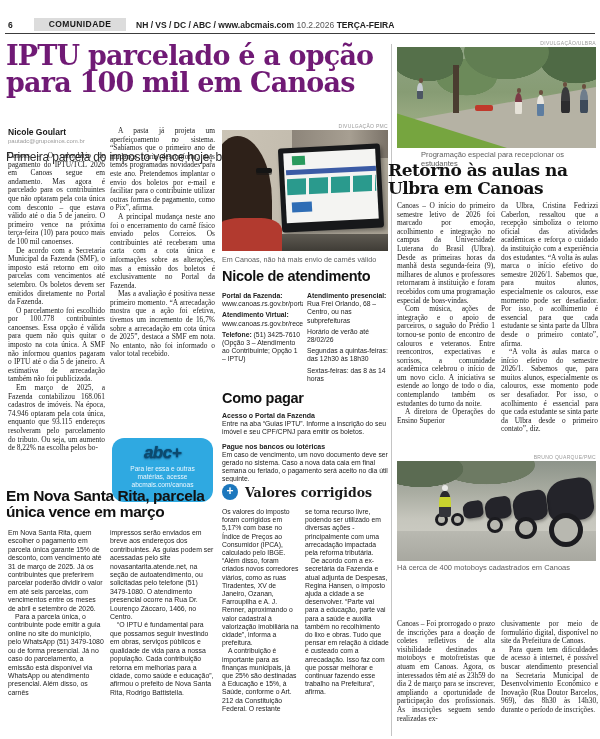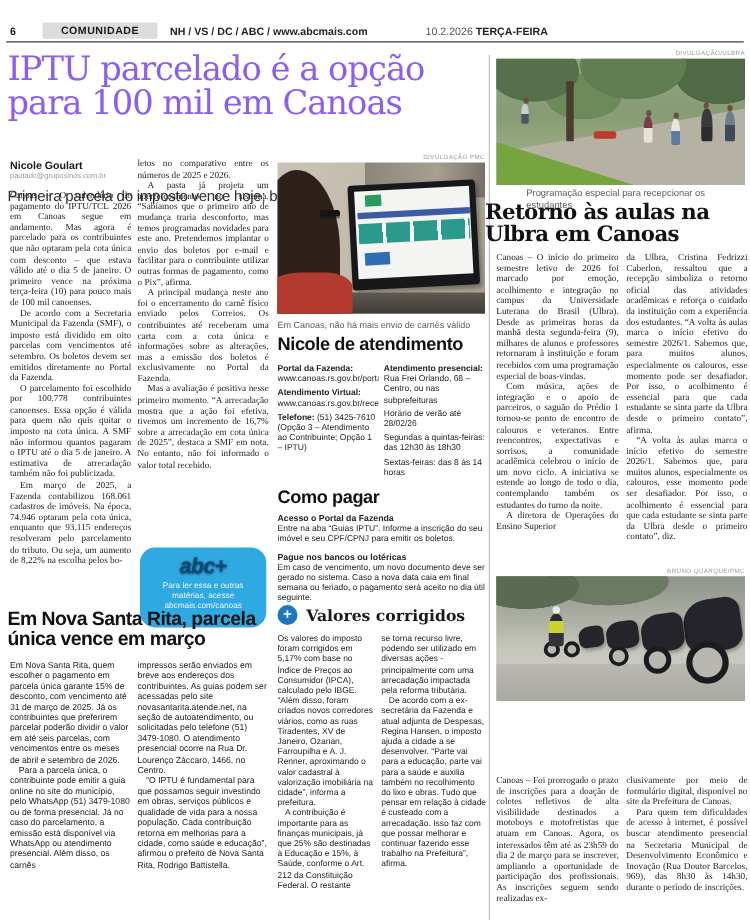--- a/index.html
+++ b/index.html
@@ -7,27 +7,27 @@
   .page { position:relative; width:600px; height:739px; background:#fff; overflow:hidden;
           font-family:"Liberation Serif", serif; color:#1a1a1a; }
 
   
   .hdr { position:absolute; top:18px; left:8px; right:5px; height:14px;
          font-family:"Liberation Sans", sans-serif; font-size:8.5px; }
   .hdr .pnum { position:absolute; left:0; top:2px; font-weight:bold; }
   .hdr .secbox { position:absolute; left:26px; top:0; width:92px; height:13px; background:#dcdcdc;
                  text-align:center; line-height:13px; font-weight:bold; letter-spacing:.4px; }
   .hdr .ed { position:absolute; left:128px; top:2px; font-weight:bold; color:#222; }
-  .hdr .ed .date { font-weight:normal; color:#555;margin-left:44px; }
+  .hdr .ed .date { font-weight:normal; color:#555; }
   .hrule { position:absolute; top:33px; left:5px; right:5px; height:1px; background:#3c3c3c; }
 
   
   .headline { position:absolute; left:6px; top:42px; width:386px;
-              font-family:"DejaVu Serif", serif; font-weight:normal; font-size:27px; line-height:1.0;
-              letter-spacing:-0.8px; color:#8b5cf6; }
+              font-family:"DejaVu Serif", serif; font-weight:bold; font-size:27px; line-height:1.0;
+              letter-spacing:-0.8px; color:#701a75; }
   .subhead  { position:absolute; left:6px; top:102px; width:386px;
               font-family:"Liberation Sans", sans-serif; font-size:12px; color:#2d2d2d; letter-spacing:-0.2px;margin-top:48px;}
   .byline   { position:absolute; left:8px; top:127px; font-family:"Liberation Sans", sans-serif;
               font-size:8.5px; font-weight:bold; }
   .bymail   { position:absolute; left:8px; top:138px; font-family:"Liberation Sans", sans-serif;
               font-size:6px; color:#9a9a9a; }
   .bodycol { position:absolute; font-size:7.4px; line-height:8.6px; text-align:justify;
              overflow:hidden; hyphens:auto; }
   .bodycol p { text-indent:8px; }
   .bodycol p.first { text-indent:0; }
@@ -165,26 +165,25 @@
   </div>
   <div class="hrule"></div>
 
   <h1 class="headline">IPTU parcelado é a opção para 100 mil em Canoas</h1>
   <div class="subhead">Primeira parcela do imposto vence hoje; boleto está disponível on-line</div>
   <div class="byline">Nicole Goulart</div>
   <div class="bymail">pautadc@gruposinos.com.br</div>
 
   <div class="bodycol" id="col1">
     <p class="first">Canoas – O calendário de pagamento do IPTU/TCL 2026 em Canoas segue em andamento. Mas agora é parcelado para os contribuintes que não optaram pela cota única com desconto – que estava válido até o dia 5 de janeiro. O primeiro vence na próxima terça-feira (10) para pouco mais de 100 mil canoenses.</p>
-    <p>De acordo com a Secretaria Municipal da Fazenda (SMF), o imposto está dividido em oito parcelas com vencimentos até setembro. Os boletos devem ser emitidos diretamente no Portal da Fazenda.</p>
+    <p>De acordo com a Secretaria Municipal da Fazenda (SMF), o imposto está retorno em oito parcelas com vencimentos até setembro. Os boletos devem ser emitidos diretamente no Portal da Fazenda.</p>
     <p>O parcelamento foi escolhido por 100.778 contribuintes canoenses. Essa opção é válida para quem não quis quitar o imposto na cota única. A SMF não informou quantos pagaram o IPTU até o dia 5 de janeiro. A estimativa de arrecadação também não foi publicizada.</p>
     <p>Em março de 2025, a Fazenda contabilizou 168.061 cadastros de imóveis. Na época, 74.946 optaram pela cota única, enquanto que 93.115 endereços resolveram pelo parcelamento do tributo. Ou seja, um aumento de 8,22% na escolha pelos bo-</p>
   </div>
   <div class="bodycol" id="col2">
-    <p class="first">letos no comparativo entre os números de 2025 e 2026.</p>
     <p>A pasta já projeta um aperfeiçoamento no sistema. “Sabíamos que o primeiro ano de mudança traria desconforto, mas temos programadas novidades para este ano. Pretendemos implantar o envio dos boletos por e-mail e facilitar para o contribuinte utilizar outras formas de pagamento, como o Pix”, afirma.</p>
     <p>A principal mudança neste ano foi o encerramento do carnê físico enviado pelos Correios. Os contribuintes até receberam uma carta com a cota única e informações sobre as alterações, mas a emissão dos boletos é exclusivamente no Portal da Fazenda.</p>
     <p>Mas a avaliação é positiva nesse primeiro momento. “A arrecadação mostra que a ação foi efetiva, tivemos um incremento de 16,7% sobre a arrecadação em cota única de 2025”, destaca a SMF em nota. No entanto, não foi informado o valor total recebido.</p>
   </div>
 
   <div class="badge">
     <div class="logo">abc+</div>
     <div class="btxt">Para ler essa e outras matérias, acesse abcmais.com/canoas</div>
   </div>
 
@@ -303,20 +302,21 @@
     <div class="bike b2"></div>
     <div class="bike b3"></div>
     <div class="bike b4"></div>
     <div class="wheel w1"></div>
     <div class="wheel w2"></div>
     <div class="wheel w3"></div>
     <div class="wheel rwheel"></div>
     <div class="wheel rwheel2"></div>
     <div class="rider"></div>
   </div>
+  <div class="caption" style="left:397px; top:563px; width:199px; font-size:7.5px;">Há cerca de 400 motoboys cadastrados em Canoas</div>
   <div class="rserif" style="left:397px; top:620px; width:98px; height:116px;">
     <p class="first">Canoas – Foi prorrogado o prazo de inscrições para a doação de coletes refletivos de alta visibilidade destinados a motoboys e motofretistas que atuam em Canoas. Agora, os interessados têm até as 23h59 do dia 2 de março para se inscrever, ampliando a oportunidade de participação dos profissionais. As inscrições seguem sendo realizadas ex-</p>
   </div>
   <div class="rserif" style="left:501px; top:620px; width:97px; height:116px;">
     <p class="first">clusivamente por meio de formulário digital, disponível no site da Prefeitura de Canoas.</p>
     <p>Para quem tem dificuldades de acesso à internet, é possível buscar atendimento presencial na Secretaria Municipal de Desenvolvimento Econômico e Inovação (Rua Doutor Barcelos, 969), das 8h30 às 14h30, durante o período de inscrições.</p>
   </div>
 
 </div>
 

